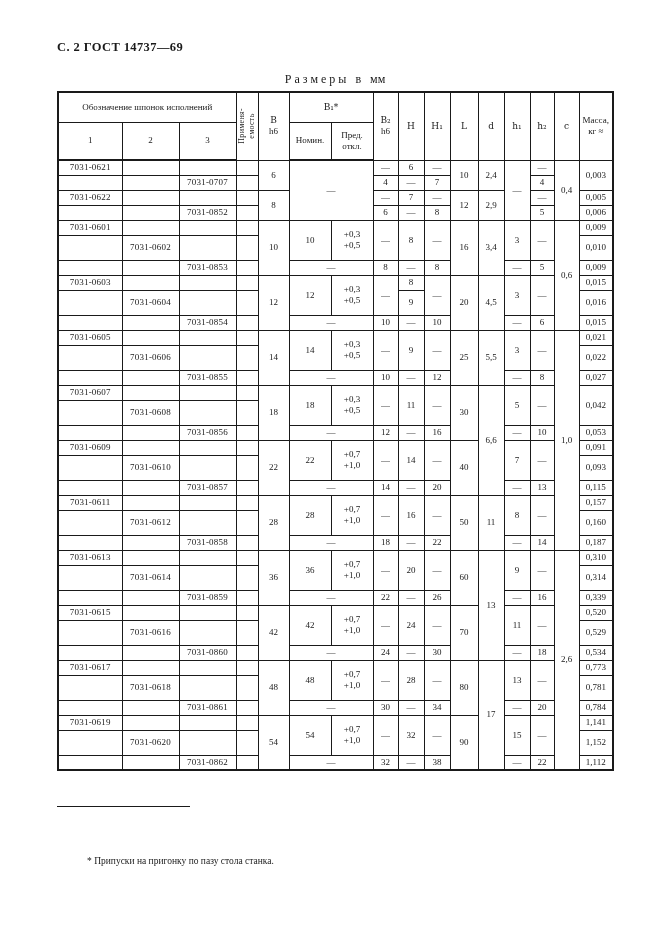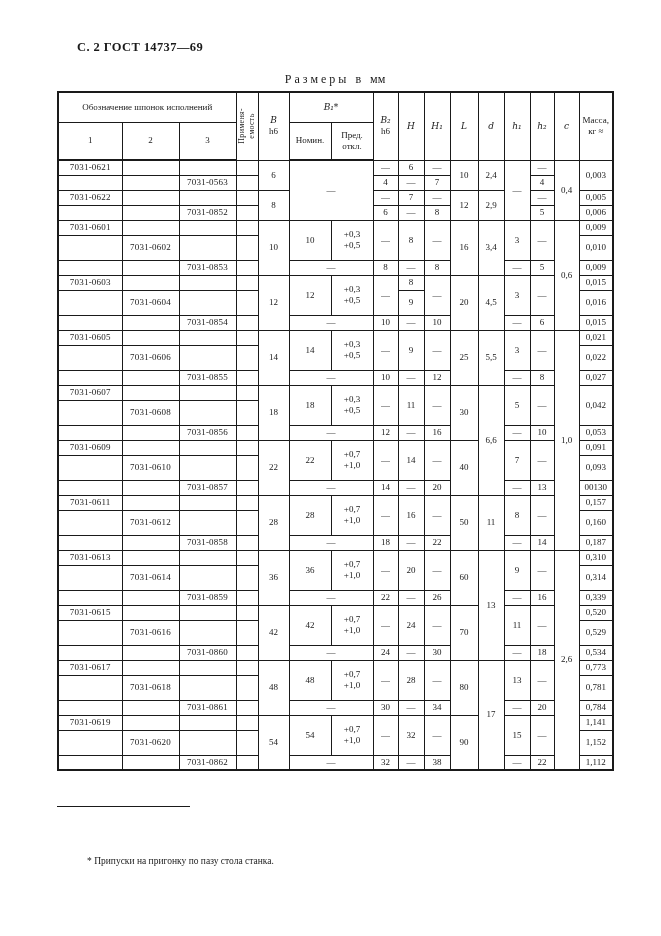--- a/index.html
+++ b/index.html
@@ -3,21 +3,21 @@
 <meta charset="utf-8">
 <style>
   html,body{margin:0;padding:0}
   body{
     width:661px;height:936px;position:relative;
     background:#ffffff;color:#1a1a1a;
     font-family:"Liberation Serif","DejaVu Serif",serif;
   }
   .page-title{
     position:absolute;left:57px;top:40px;
-    font-size:12.5px;font-weight:bold;letter-spacing:.4px;white-space:pre;margin-left:20px;
+    font-size:12.5px;font-weight:bold;letter-spacing:.4px;white-space:pre;
   }
   .units-caption{
     position:absolute;left:57px;top:72px;width:556px;
     text-align:center;font-size:12px;white-space:pre;
   }
   table.dims{
     position:absolute;left:57px;top:91px;width:556px;
     border-collapse:collapse;table-layout:fixed;
   }
   table.dims th, table.dims td{
@@ -28,21 +28,21 @@
     font-weight:normal;
     white-space:pre-line;
     overflow:hidden;
   }
   table.dims{border:2px solid #1a1a1a;}
   thead tr.tier1{height:30px}
   thead tr.tier2{height:38px}
   thead tr.tier2 th{border-bottom:2px solid #1a1a1a}
   tbody tr{height:15px}
   tbody tr.tall{height:25px}
-  .it{font-style:italic;font-family:"DejaVu Serif",serif}
+  .it{font-family:"DejaVu Serif",serif}
   .vert{
     writing-mode:vertical-rl;transform:rotate(180deg);
     white-space:pre-line;font-size:8px;line-height:10px;
     margin:0 auto;letter-spacing:.3px;
   }
   .c-b1t{line-height:10px}
   .c-des1,.c-des2,.c-des3{letter-spacing:.2px}
   .footnote-rule{
     position:absolute;left:57px;top:806px;width:133px;height:0;
     border-top:1.5px solid #1a1a1a;
@@ -118,21 +118,21 @@
         <td rowspan="2" class="c-L">10</td>
         <td rowspan="2" class="c-d">2,4</td>
         <td rowspan="4" class="c-h1">—</td>
         <td class="c-h2">—</td>
         <td rowspan="4" class="c-c">0,4</td>
         <td rowspan="2" class="c-m">0,003</td>
       </tr>
       <tr>
         <td class="c-des1"></td>
         <td class="c-des2"></td>
-        <td class="c-des3">7031-0563</td>
+        <td class="c-des3">7031-0707</td>
         <td class="c-app"></td>
         <td class="c-b2">4</td>
         <td class="c-H">—</td>
         <td class="c-H1">7</td>
         <td class="c-h2">4</td>
       </tr>
       <tr>
         <td class="c-des1">7031-0622</td>
         <td class="c-des2"></td>
         <td class="c-des3"></td>
@@ -339,21 +339,21 @@
         <td class="c-des1"></td>
         <td class="c-des2"></td>
         <td class="c-des3">7031-0857</td>
         <td class="c-app"></td>
         <td colspan="2" class="c-b1">—</td>
         <td class="c-b2">14</td>
         <td class="c-H">—</td>
         <td class="c-H1">20</td>
         <td class="c-h1">—</td>
         <td class="c-h2">13</td>
-        <td class="c-m">00130</td>
+        <td class="c-m">0,115</td>
       </tr>
       <tr>
         <td class="c-des1">7031-0611</td>
         <td class="c-des2"></td>
         <td class="c-des3"></td>
         <td class="c-app"></td>
         <td rowspan="3" class="c-b">28</td>
         <td rowspan="2" class="c-b1n">28</td>
         <td rowspan="2" class="c-b1t">+0,7
 +1,0</td>

